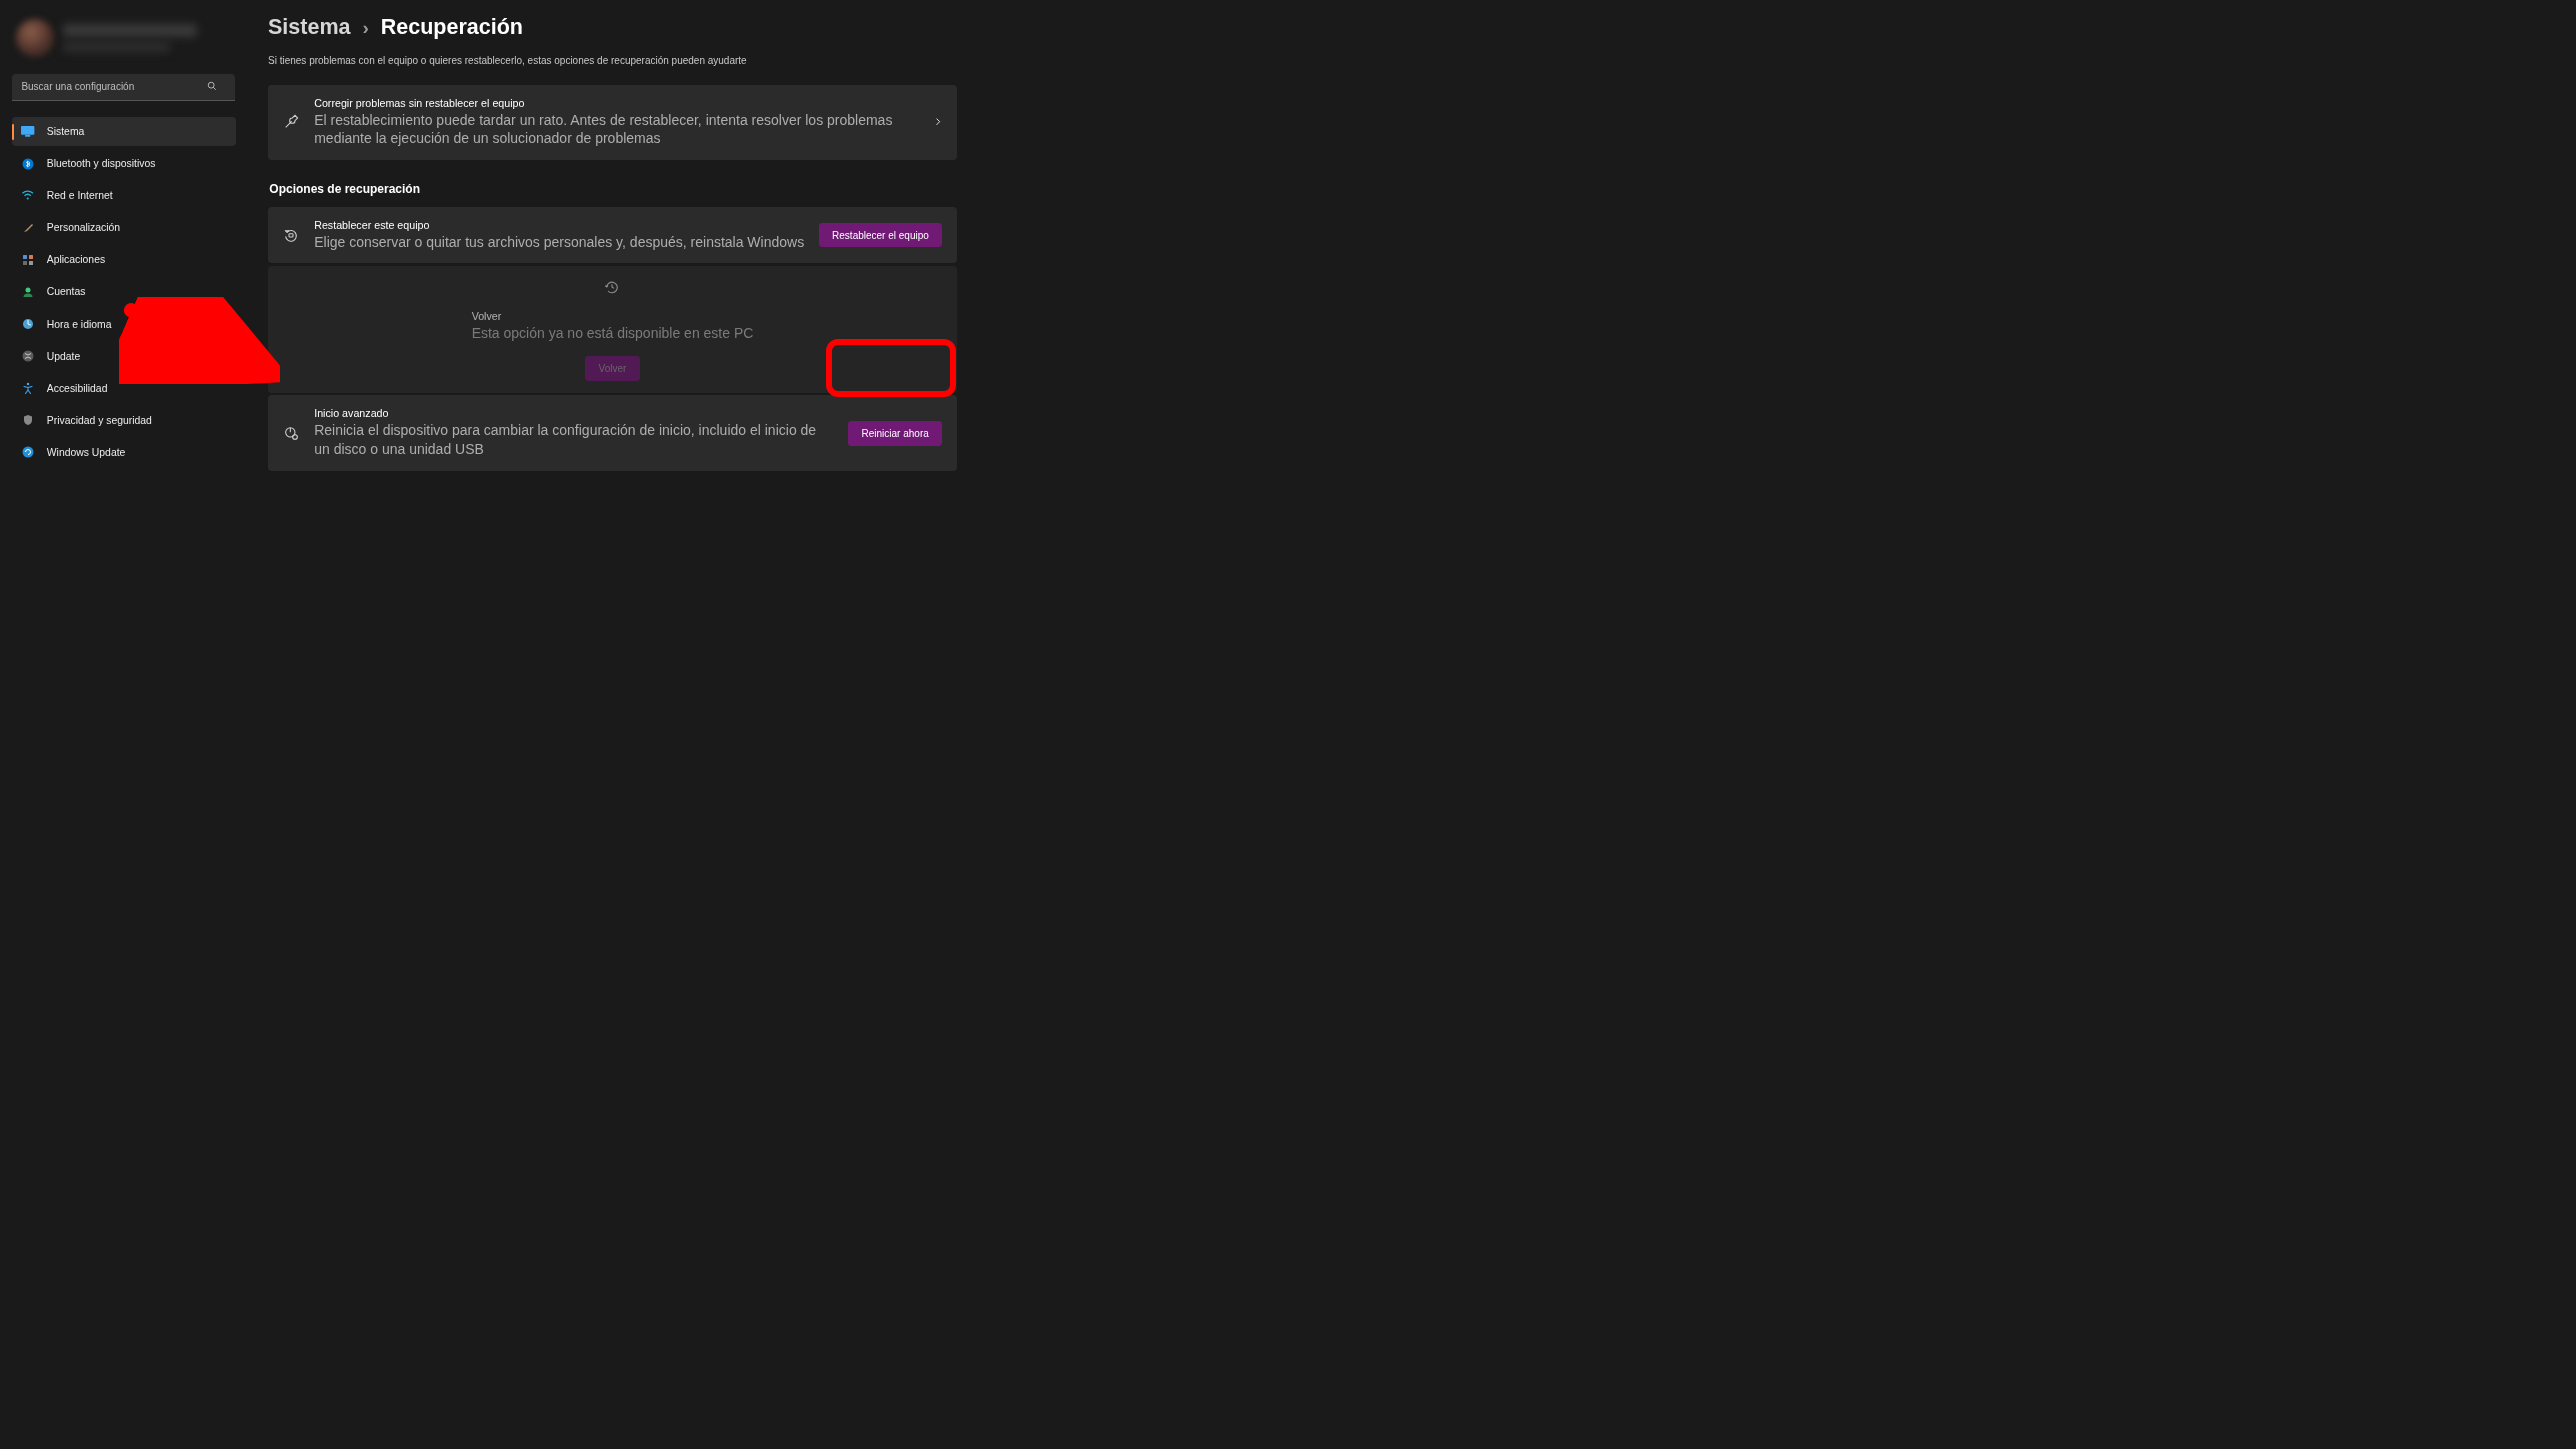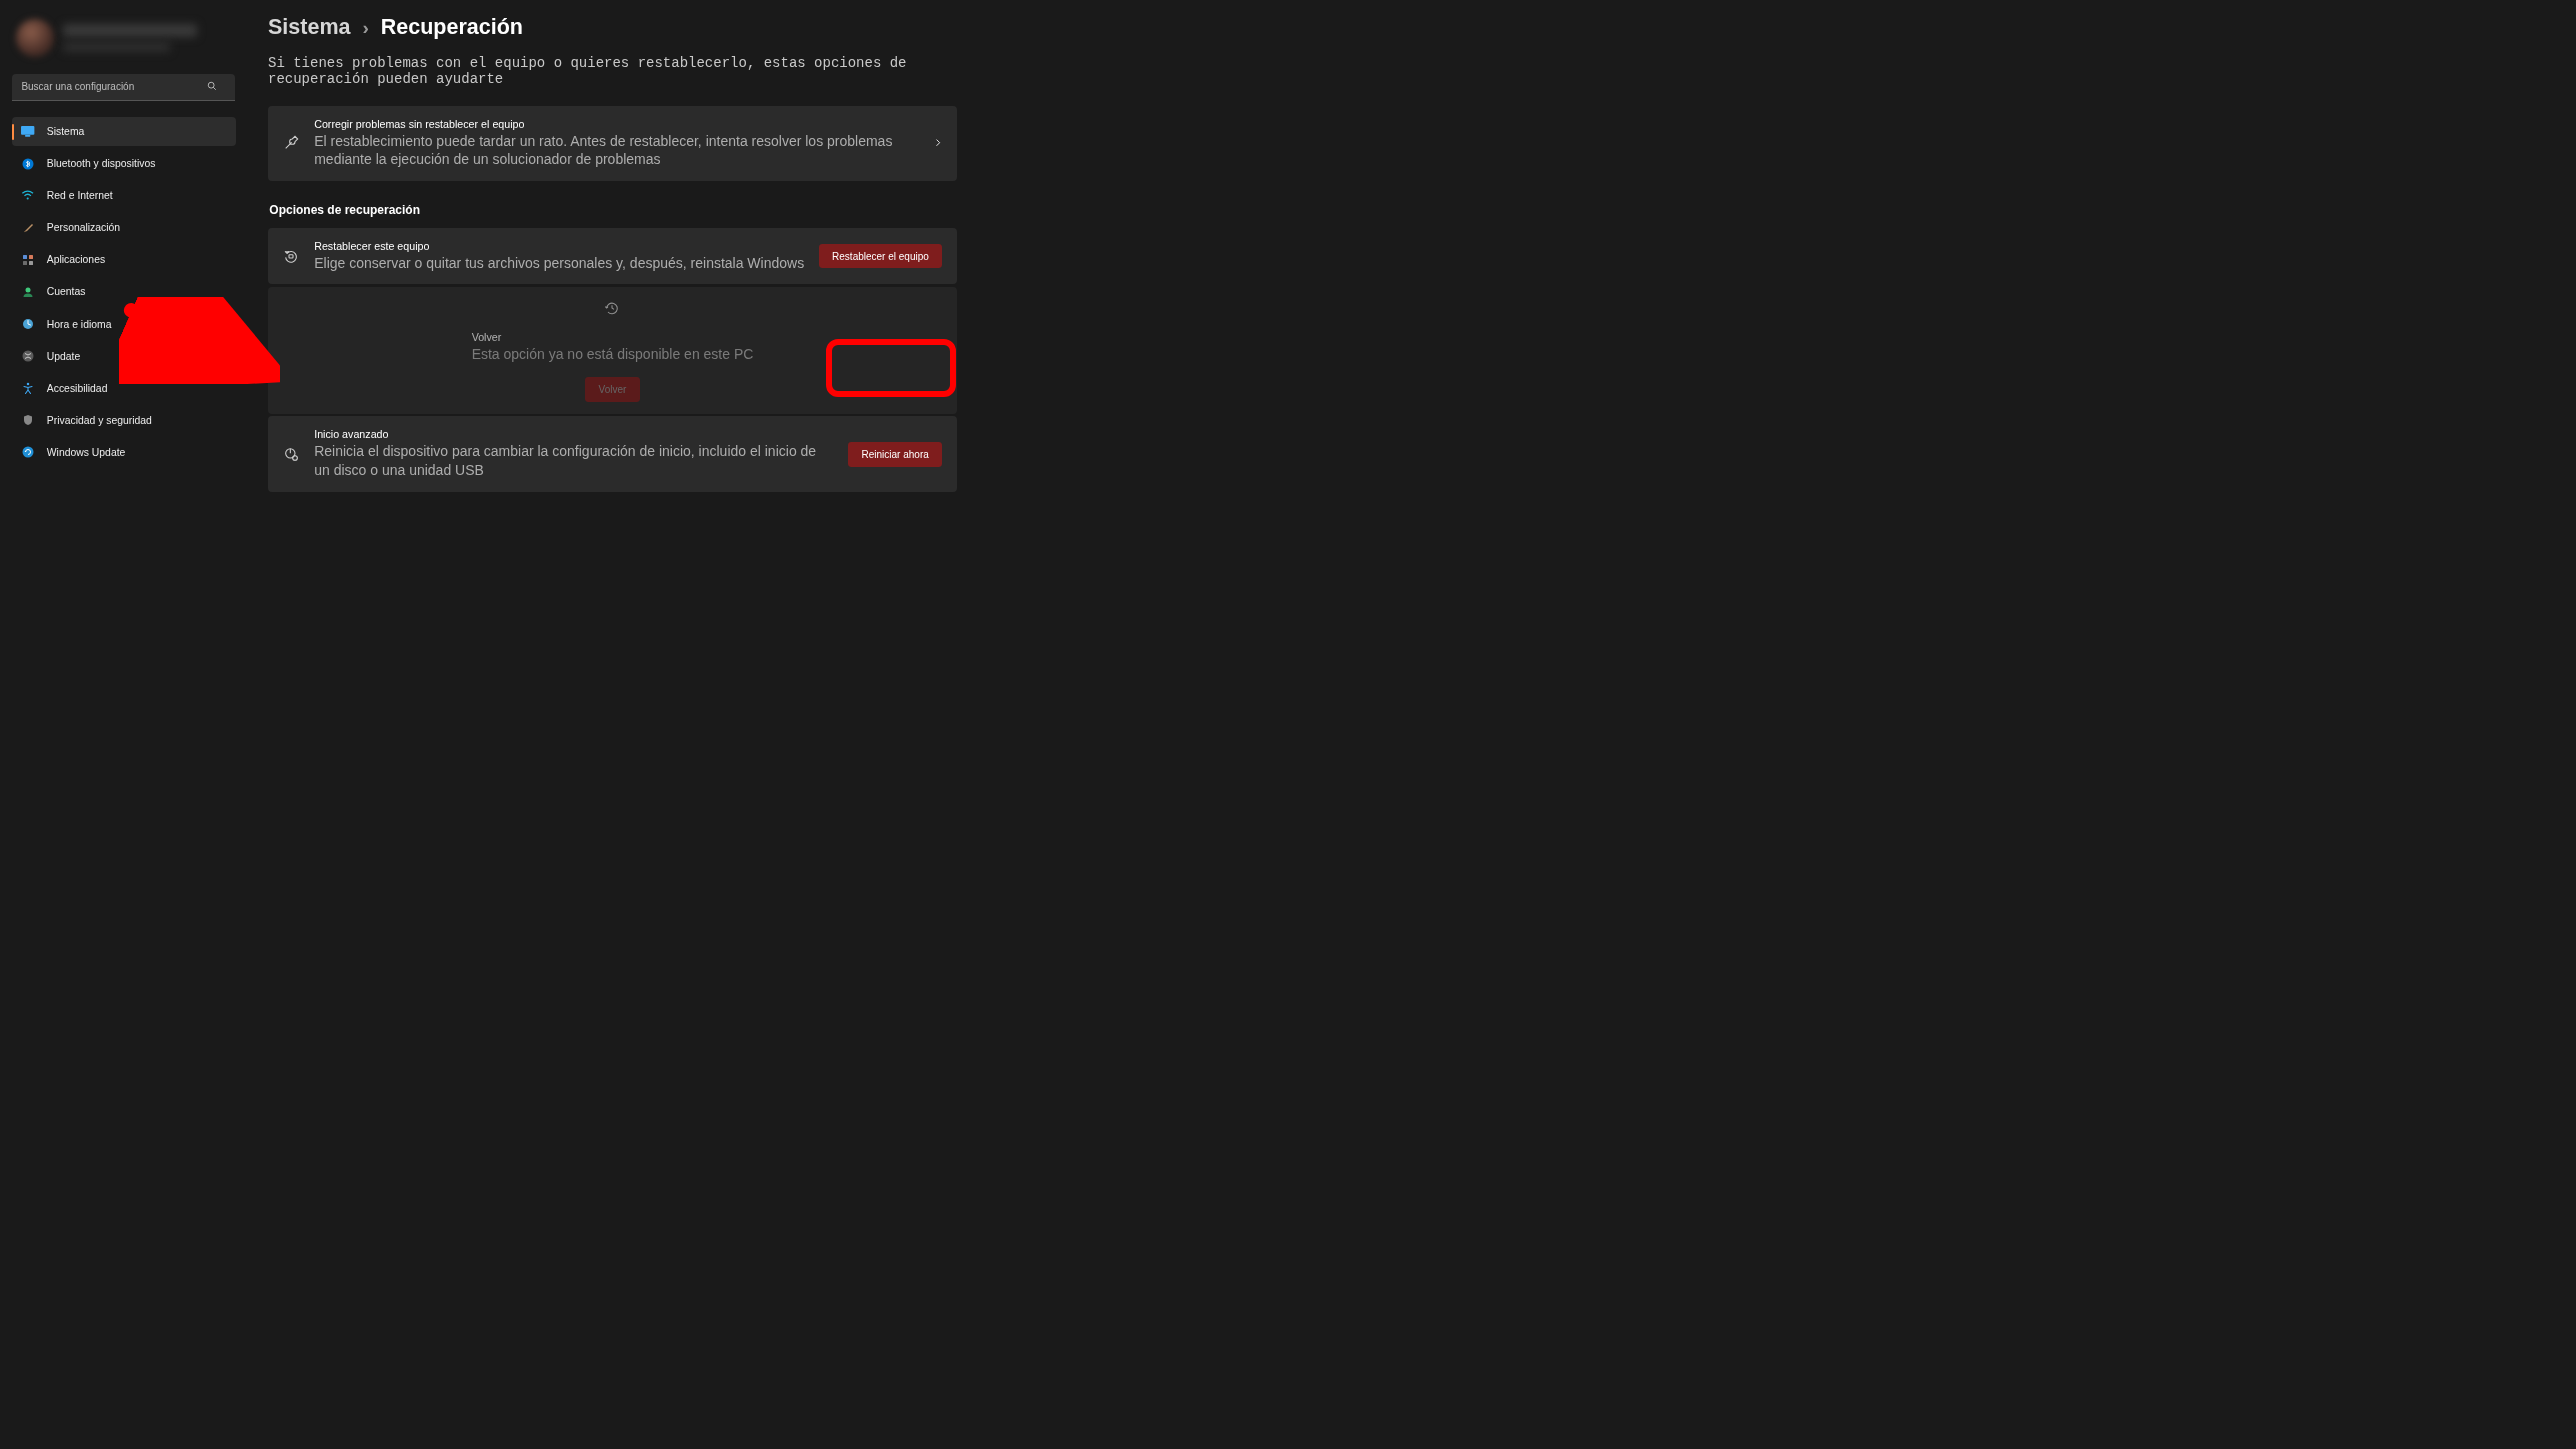--- a/index.html
+++ b/index.html
@@ -116,24 +116,23 @@
   display: flex;
   align-items: baseline;
   gap: 12px;
   font-size: 21.5px;
   font-weight: 600;
   color: #fff;
 }
 .crumb-prev { color: #d6d6d6; }
 .crumb-sep { color: #9a9a9a; font-size: 19px; }
 .subtitle {
-  font-size: 14px;
+  font-size: 10px;
   color: #c9c9c9;
   margin: 14.8px 0 19px 0;
-  font-family: Liberation Mono, monospace;
 }
 .card {
   background: #2b2b2b;
   border-radius: 4px;
   padding: 12px 14.8px;
   margin-bottom: 2.7px;
   display: flex;
   align-items: center;
   gap: 14px;
 }
@@ -152,21 +151,21 @@
   margin-bottom: 2px;
 }
 .card-desc {
   font-size: 14px;
   color: #aeaeae;
   line-height: 1.35;
 }
 .card-action { flex-shrink: 0; }
 .chevron { color: #e6e6e6; }
 .btn {
-  background: #7f1d1d;
+  background: #701a75;
   border: none;
   color: #fff;
   font-size: 10px;
   padding: 6.7px 13.4px;
   border-radius: 3.4px;
   cursor: pointer;
 }
 .btn.disabled { color: #8d8d8d; cursor: default; }
 .section-title {
   font-size: 12px;

